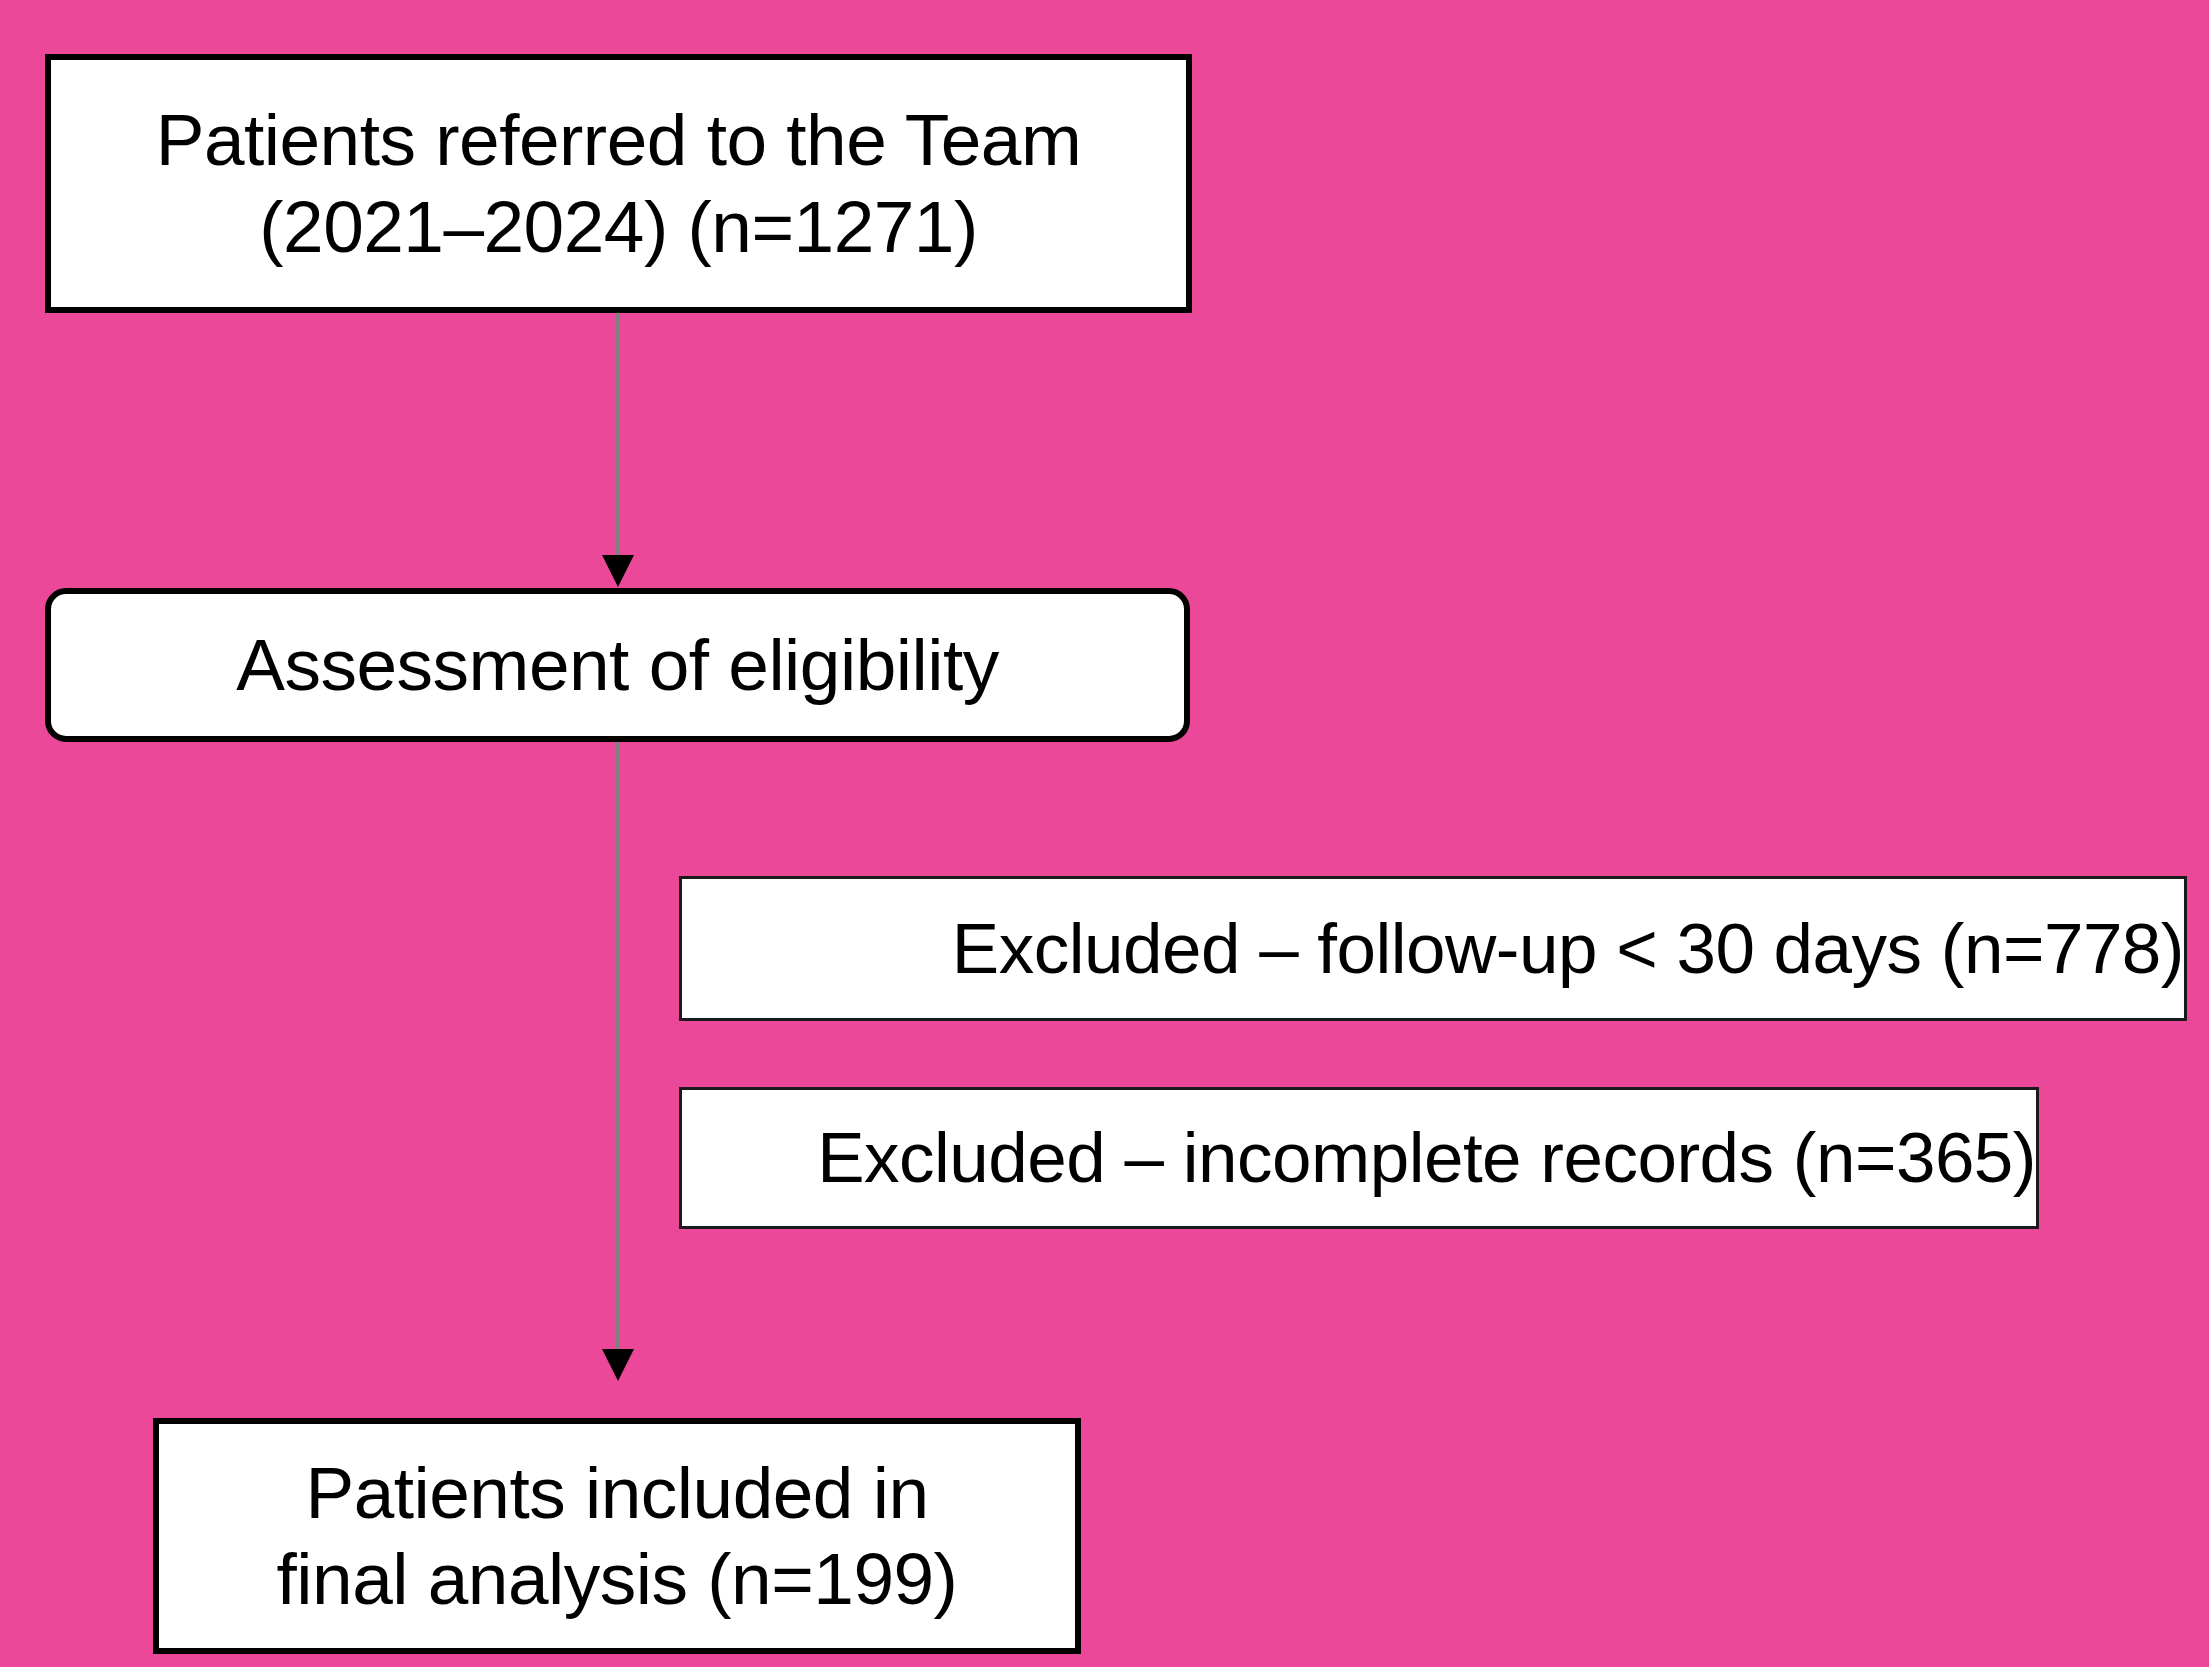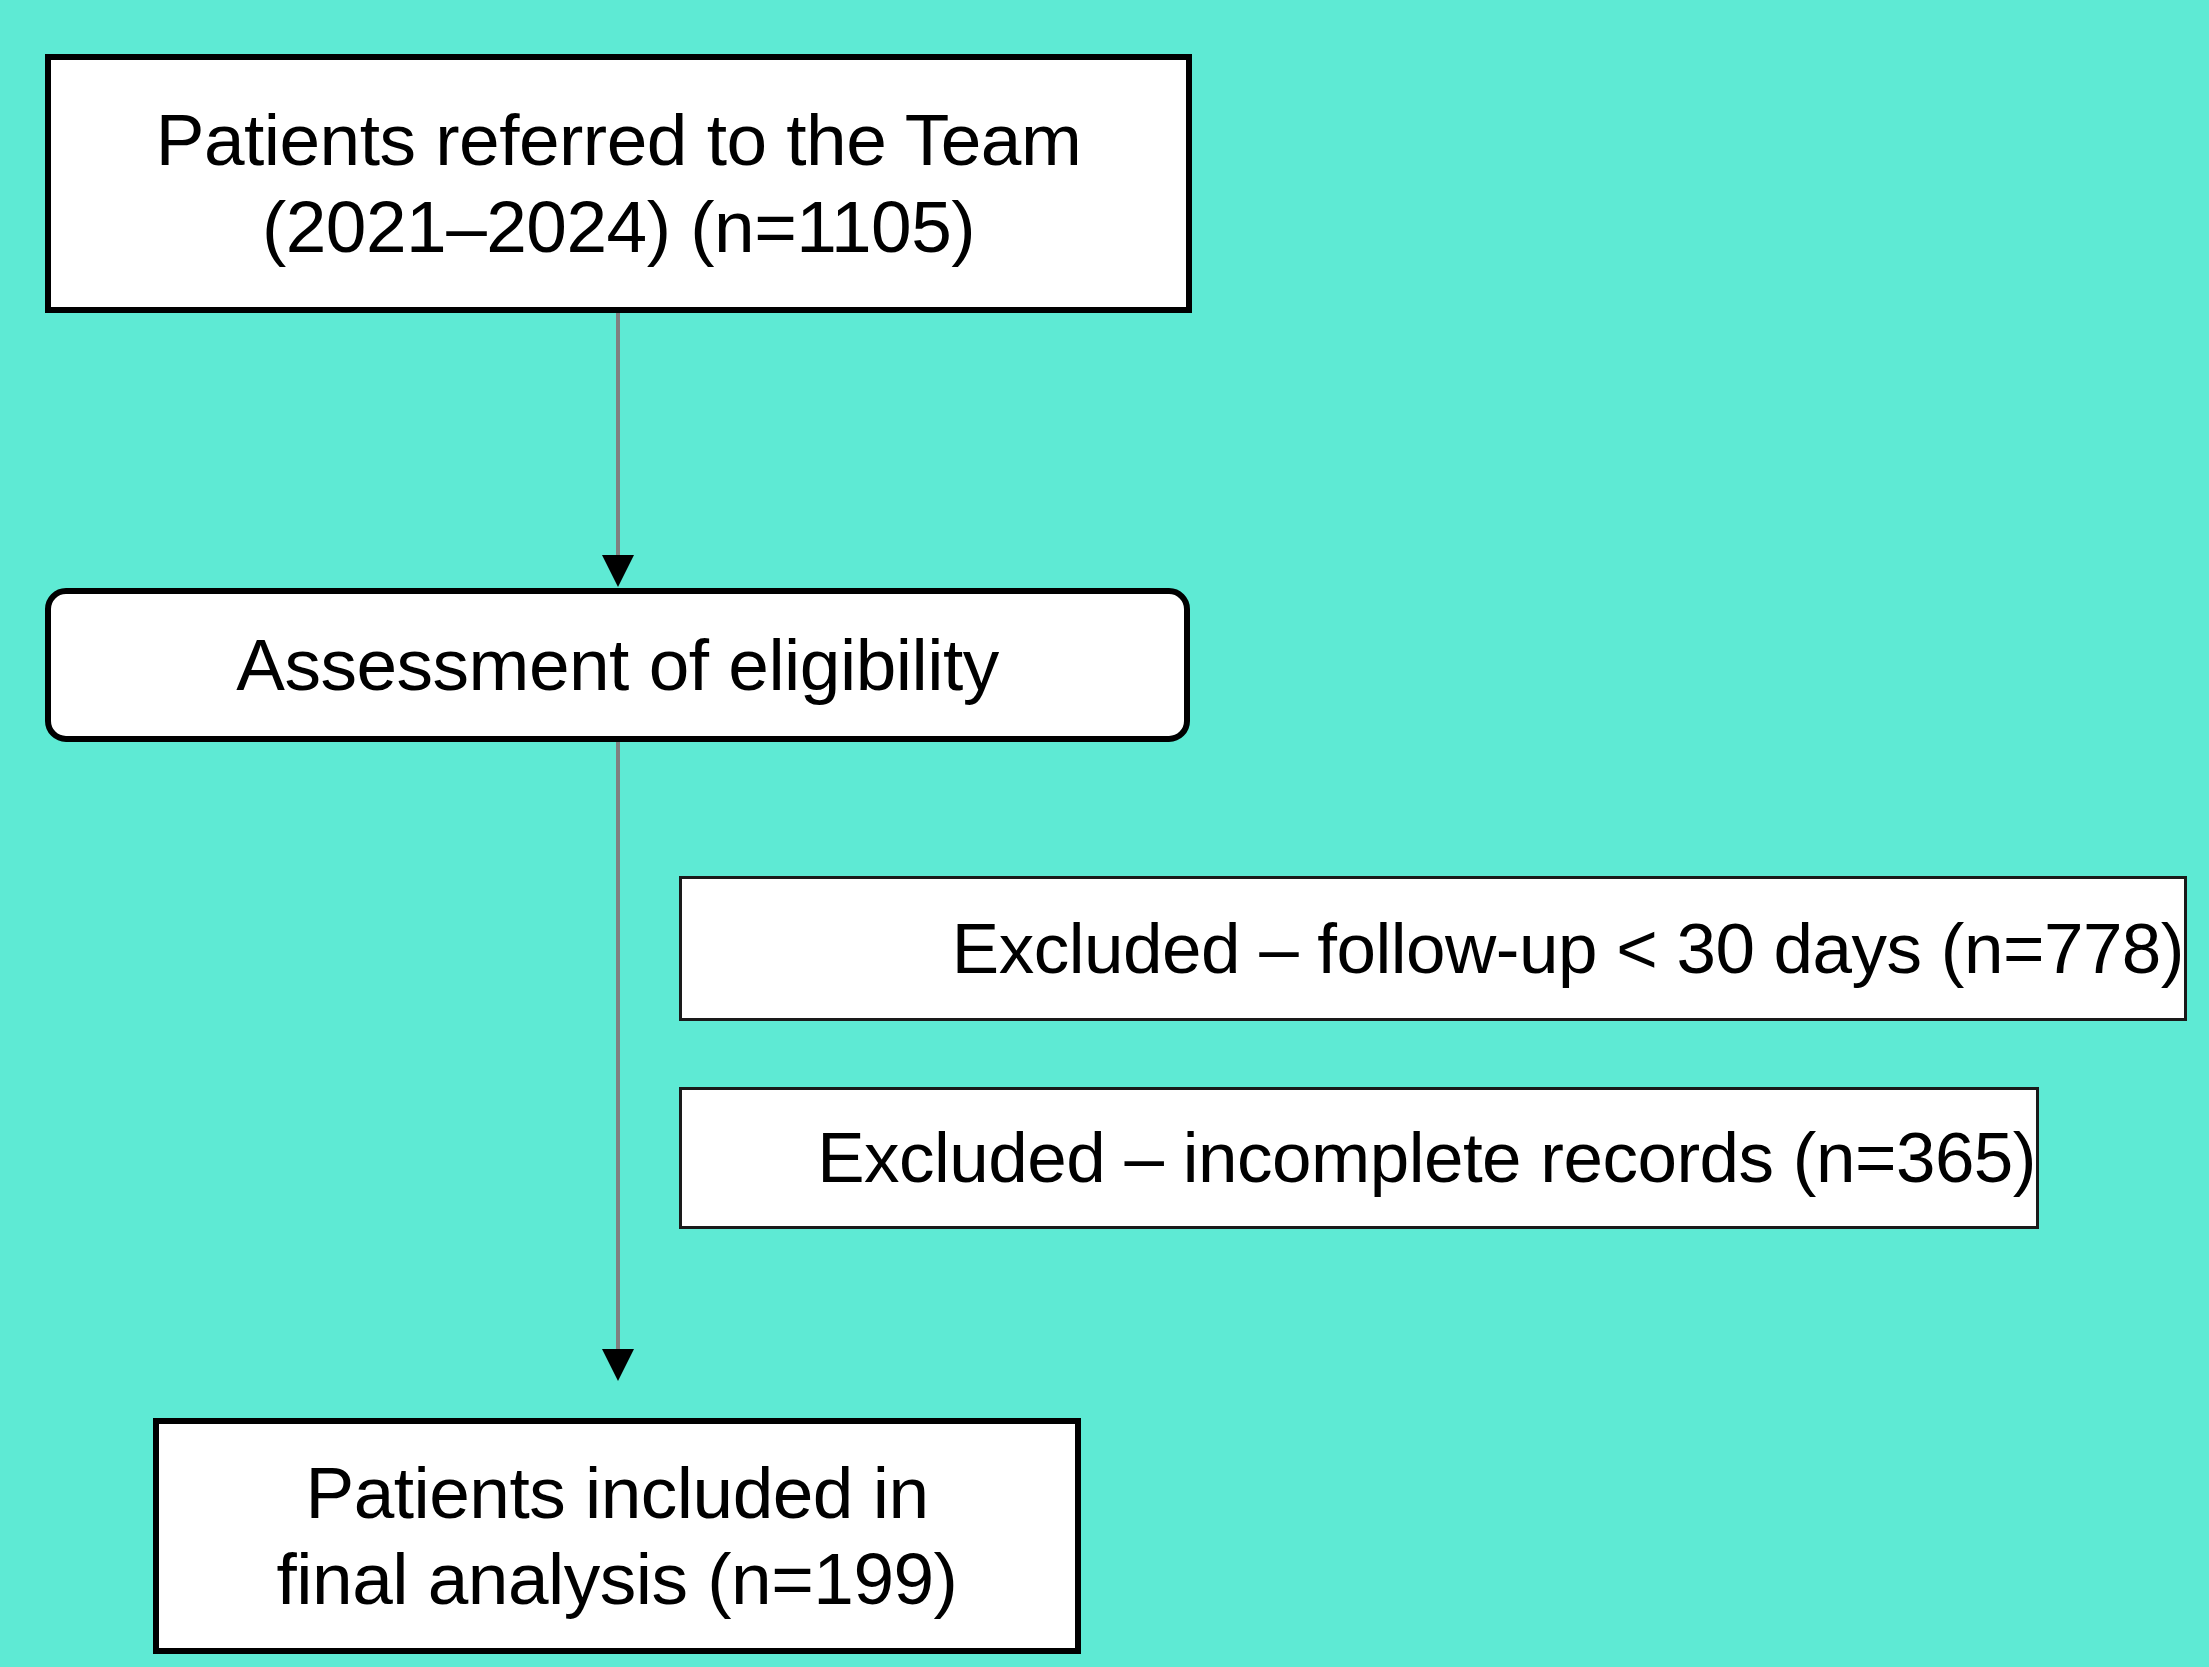--- a/index.html
+++ b/index.html
@@ -7,21 +7,21 @@
     padding: 0;
     background: #ffffff;
   }
   body {
     font-family: "Liberation Sans", sans-serif;
   }
   #canvas {
     position: relative;
     width: 2209px;
     height: 1668px;
-    background: #5eead4;
+    background: #ec4899;
     overflow: hidden;
   }
   .node {
     position: absolute;
     box-sizing: border-box;
     background: #ffffff;
     display: flex;
     flex-direction: column;
     align-items: center;
     justify-content: center;
@@ -94,21 +94,21 @@
   #arrowhead-1 { left: 602px; top: 555px; }
   #arrowhead-2 { left: 602px; top: 1349px; }
 </style>
 </head>
 <body>
 
 <div id="canvas">
 
   <div class="node thick" id="node-referred">
     <span class="line">Patients referred to the Team</span>
-    <span class="line">(2021–2024) (n=1105)</span>
+    <span class="line">(2021–2024) (n=1271)</span>
   </div>
 
   <div class="connector" id="connector-1"></div>
   <div class="arrowhead" id="arrowhead-1"></div>
 
   <div class="node thick" id="node-eligibility">
     <span class="line">Assessment of eligibility</span>
   </div>
 
   <div class="connector" id="connector-2"></div>

